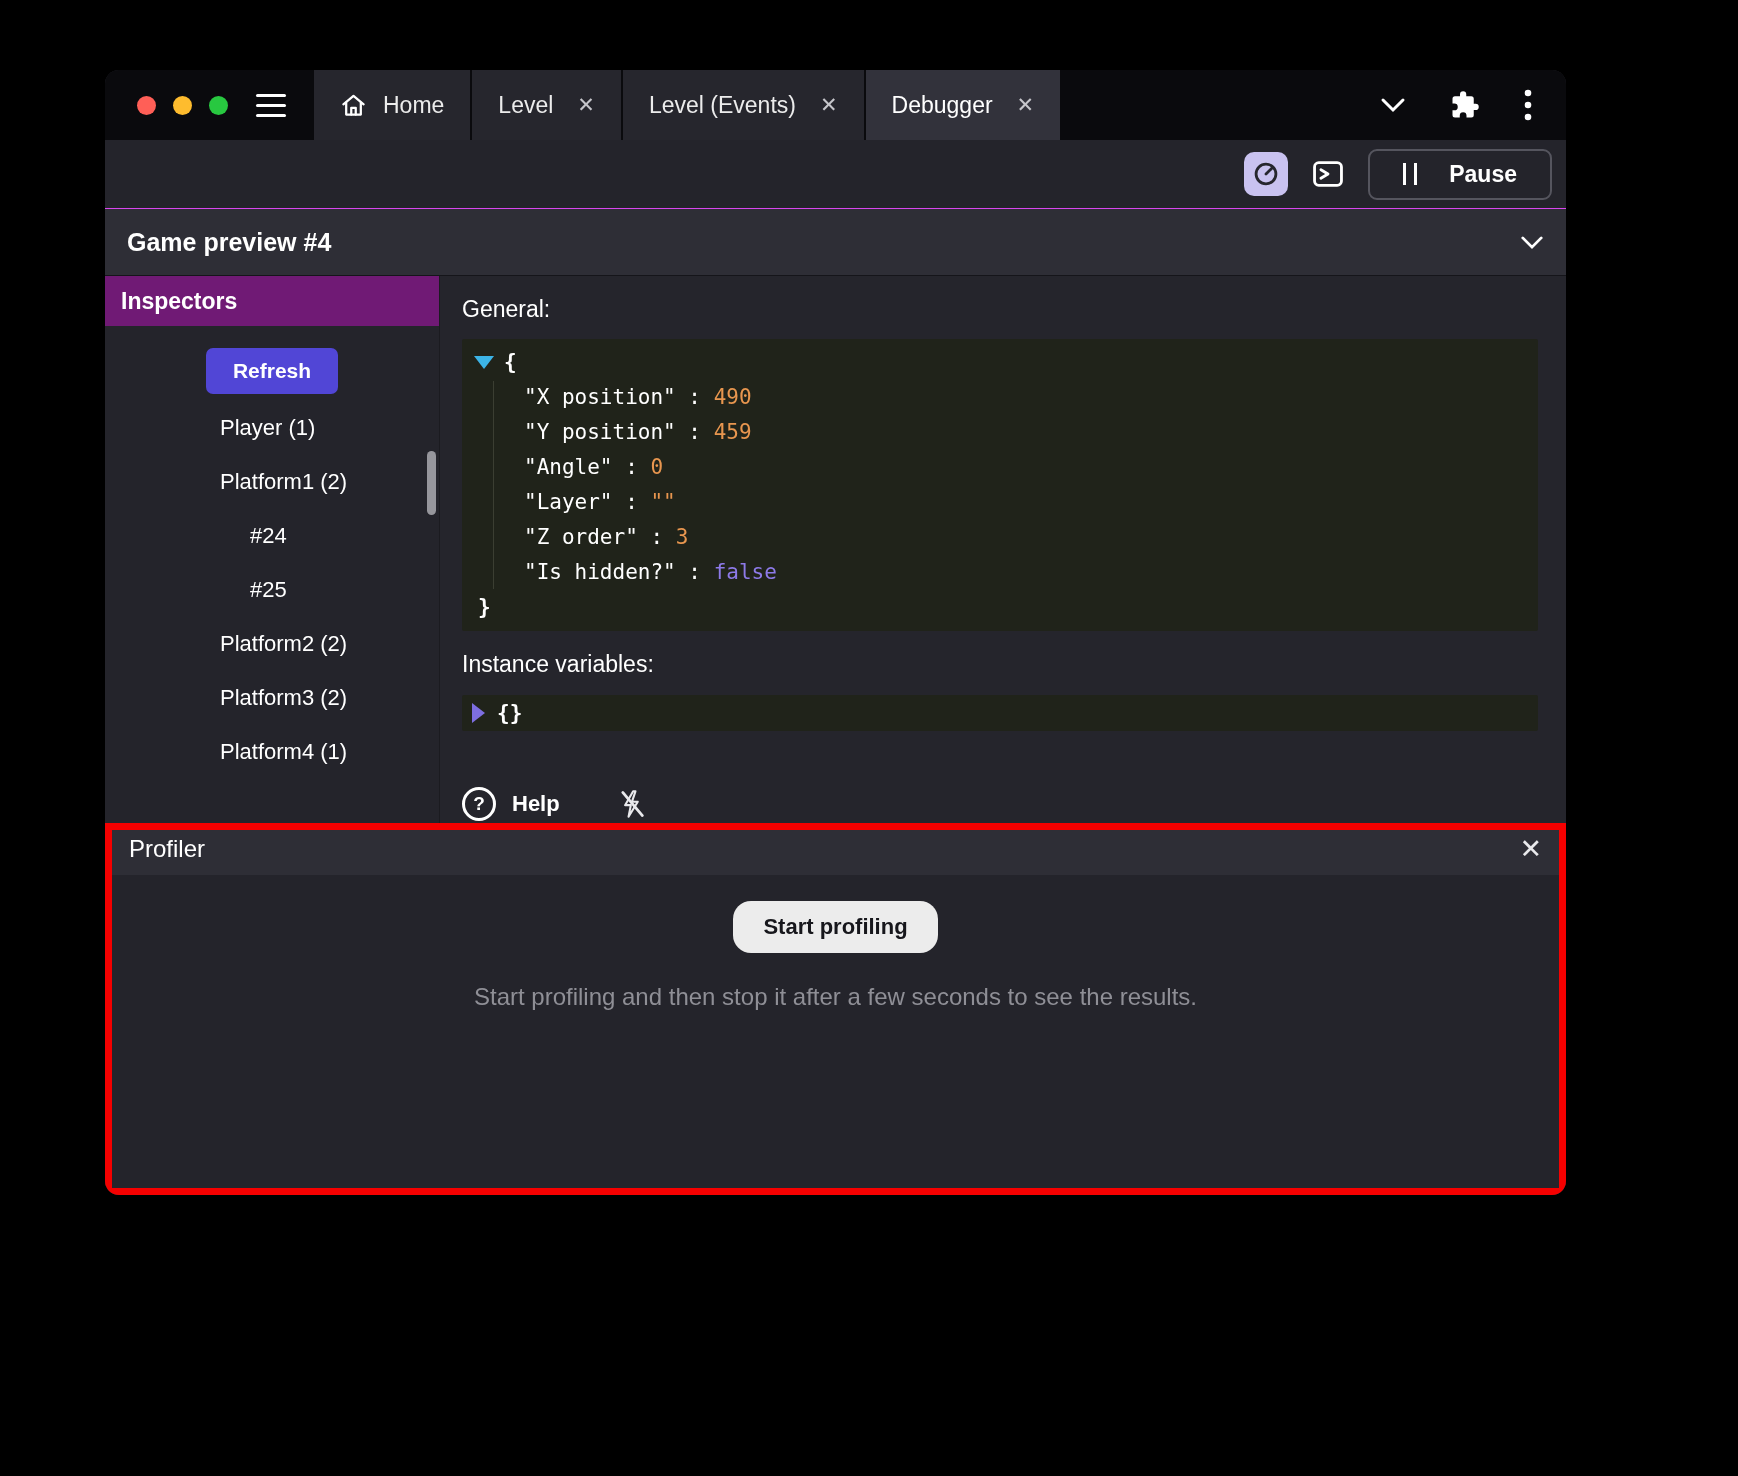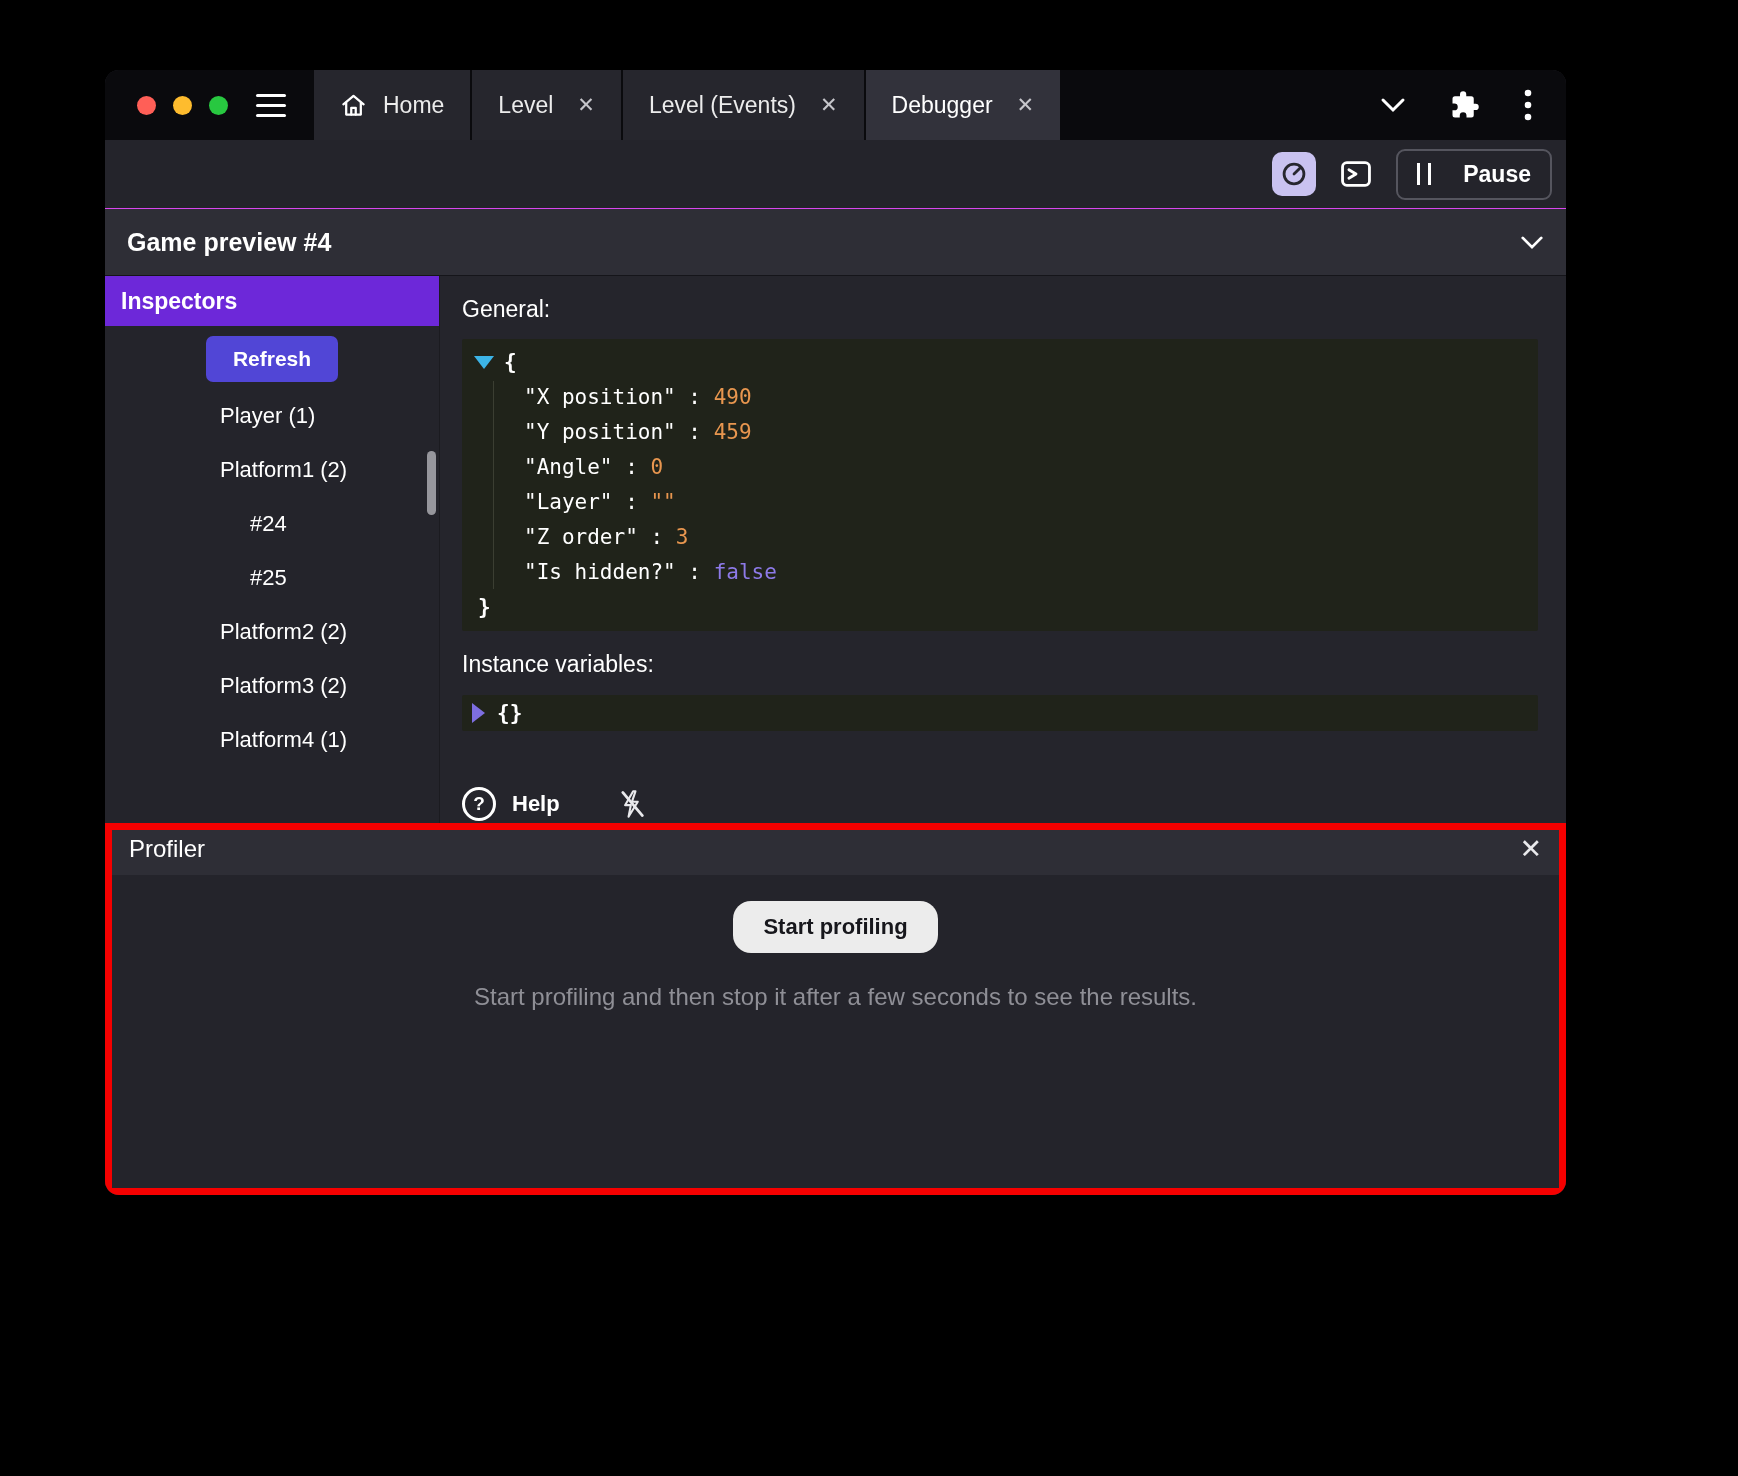--- a/index.html
+++ b/index.html
@@ -22,35 +22,35 @@
   .tabs { display:flex; gap:2px; }
   .tab { display:flex; align-items:center; gap:16px; padding:0 26px; background:#26262d; color:#ececec; font-size:23px; cursor:pointer; }
   .tab.active { background:#32323b; color:#fff; }
   .tab .close-x { color:#c6c6cb; font-size:21px; margin-left:8px; }
   .tabbar-right { margin-left:auto; display:flex; align-items:center; gap:44px; padding-right:34px; }
 
   
   .toolbar { flex:0 0 68px; background:#24242b; display:flex; align-items:center; justify-content:flex-end; gap:18px; padding-right:14px; }
   .profiler-toggle { width:44px; height:44px; border-radius:10px; background:#c9c2f0; display:flex; align-items:center; justify-content:center; cursor:pointer; }
   .console-btn { width:44px; height:44px; display:flex; align-items:center; justify-content:center; cursor:pointer; }
-  .pause-btn { display:flex; align-items:center; gap:32px; border:2px solid #55555e; border-radius:9px; padding:10px 19px; color:#fff; font-weight:bold; font-size:23px; background:transparent; cursor:pointer; }
+  .pause-btn { display:flex; align-items:center; gap:32px; border:2px solid #55555e; border-radius:9px; padding:10px 33px; color:#fff; font-weight:bold; font-size:23px; background:transparent; cursor:pointer; }
   .pause-icon { display:flex; gap:8px; }
   .pause-icon i { display:block; width:3px; height:22px; background:#fff; }
 
   
   .preview-header { flex:0 0 68px; background:#2e2e36; border-top:1px solid #d946ef; border-bottom:1px solid #15151a;
     display:flex; align-items:center; padding:0 22px; color:#fff; font-size:25px; font-weight:bold; }
   .preview-header .chev { margin-left:auto; cursor:pointer; display:flex; }
 
   
   .body { flex:1; display:flex; min-height:0; overflow:hidden; }
   .left-panel { flex:0 0 335px; background:#24242b; display:flex; flex-direction:column; position:relative; border-right:1px solid #1b1b20; }
-  .left-header { flex:0 0 50px; background:#6d28d9; display:flex; align-items:center; padding-left:16px; font-size:23px; font-weight:bold; color:#fff; }
+  .left-header { flex:0 0 50px; background:#701a75; display:flex; align-items:center; padding-left:16px; font-size:23px; font-weight:bold; color:#fff; }
   .left-content { display:flex; flex-direction:column; }
-  .refresh-btn { align-self:center; margin-top:10px; background:#5146d6; color:#fff; font-weight:bold; font-size:21px; padding:11px 27px; border:none; border-radius:7px; cursor:pointer; font-family:inherit; }
+  .refresh-btn { align-self:center; margin-top:22px; background:#5146d6; color:#fff; font-weight:bold; font-size:21px; padding:11px 27px; border:none; border-radius:7px; cursor:pointer; font-family:inherit; }
   .tree { margin-top:7px; color:#fff; font-size:22px; }
   .tree-row { height:54px; display:flex; align-items:center; cursor:pointer; }
   .ind0 { padding-left:86px; } .ind1 { padding-left:115px; } .ind2 { padding-left:145px; }
   .scrollbar { position:absolute; right:3px; top:175px; width:9px; height:64px; background:#96969c; border-radius:5px; cursor:pointer; }
 
   .right-panel { flex:1; padding:0 28px 0 22px; color:#fff; min-width:0; }
   .section-label { font-size:23px; padding-top:20px; }
   .json-box { margin-top:16px; background:#20231a; border-radius:2px; padding:6px 12px;
     font-family:"DejaVu Sans Mono", monospace; font-size:21px; line-height:35px; position:relative; }
   .json-guide { position:absolute; left:31px; top:42px; bottom:42px; width:1px; background:#3b3e32; }

